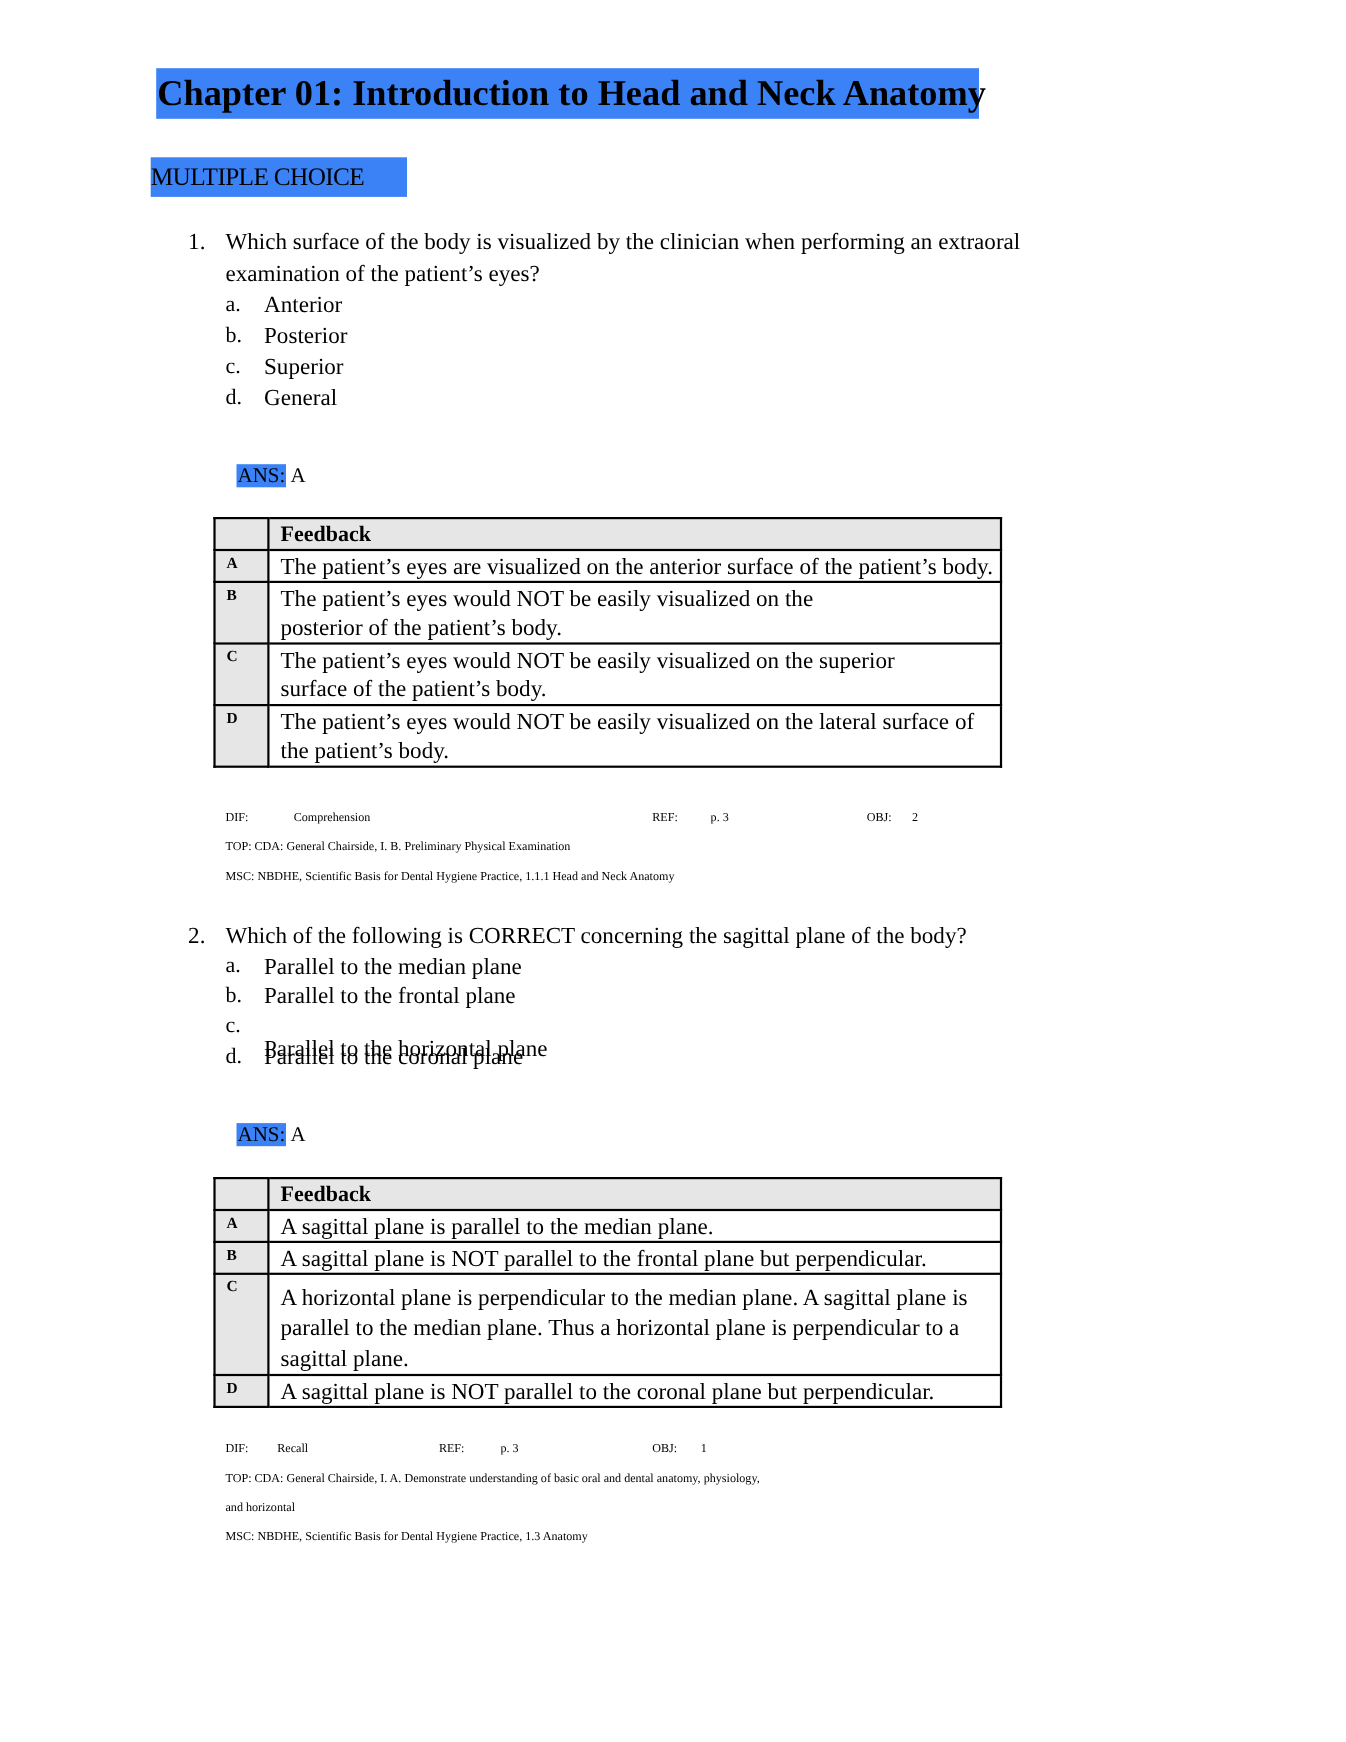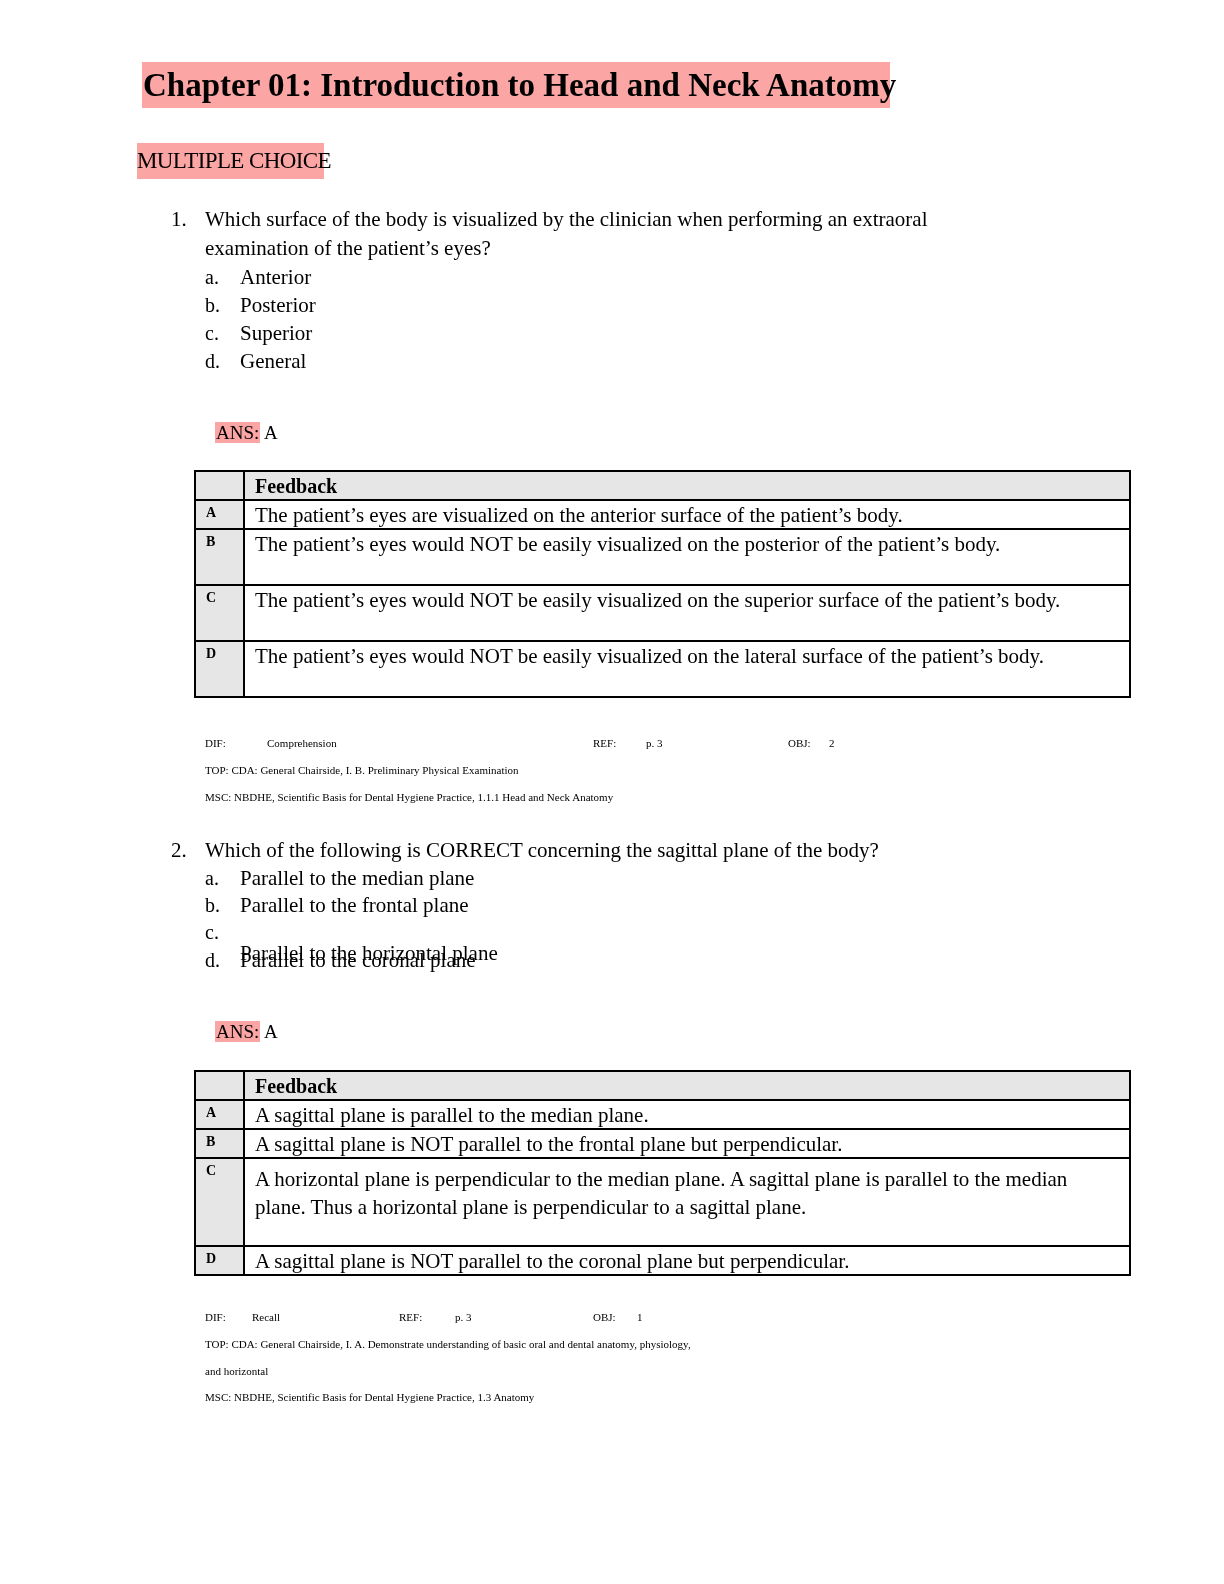--- a/index.html
+++ b/index.html
@@ -4,30 +4,30 @@
   <style>
     * { box-sizing: border-box; margin: 0; padding: 0; }
     html, body { width: 1224px; height: 1584px; background: #ffffff; }
     body {
       position: relative;
       font-family: "DejaVu Serif", "Liberation Serif", serif;
       color: #000000;
       overflow: hidden;
     }
     .abs { position: absolute; }
-    .hl { background: #fca5a5; }
+    .hl { background: #3b82f6; }
 
     .chapter-title {
       left: 142px; top: 62px; height: 46px; width: 748px;
       font-family: "Liberation Serif", serif;
       font-weight: bold; font-size: 33px; line-height: 46px;
       padding-left: 1px; white-space: nowrap;
     }
     .section-title {
-      left: 137px; top: 143px; height: 36px; width: 187px;
+      left: 137px; top: 143px; height: 36px; width: 233px;
       font-family: "Liberation Serif", serif;
       font-size: 23px; line-height: 36px; white-space: nowrap;
       letter-spacing: -0.6px;
     }
 
     .q-text {
       font-family: "Liberation Serif", serif;
       font-size: 21px; line-height: 29px; white-space: nowrap;
     }
     .q-num { left: 171px; }
@@ -35,21 +35,21 @@
     .opt-letter { left: 205px; font-family: "Liberation Serif", serif; font-size: 20px; line-height: 28px; }
     .opt-text { left: 240px; font-family: "Liberation Serif", serif; font-size: 21px; line-height: 28px; white-space: nowrap; }
 
     .ans-line {
       left: 215px; font-family: "Liberation Serif", serif; font-size: 19px; line-height: 24px; white-space: nowrap;
     }
     .ans-label { padding: 0 1px; }
 
     table.fb {
       position: absolute;
-      left: 194px; width: 937px;
+      left: 194px; width: 717px;
       border-collapse: collapse;
       border: 2px solid #000;
       font-family: "Liberation Serif", serif;
     }
     table.fb td {
       border: 2px solid #000;
       vertical-align: top;
     }
     table.fb td.letter {
       width: 49px; background: #e6e6e6;

